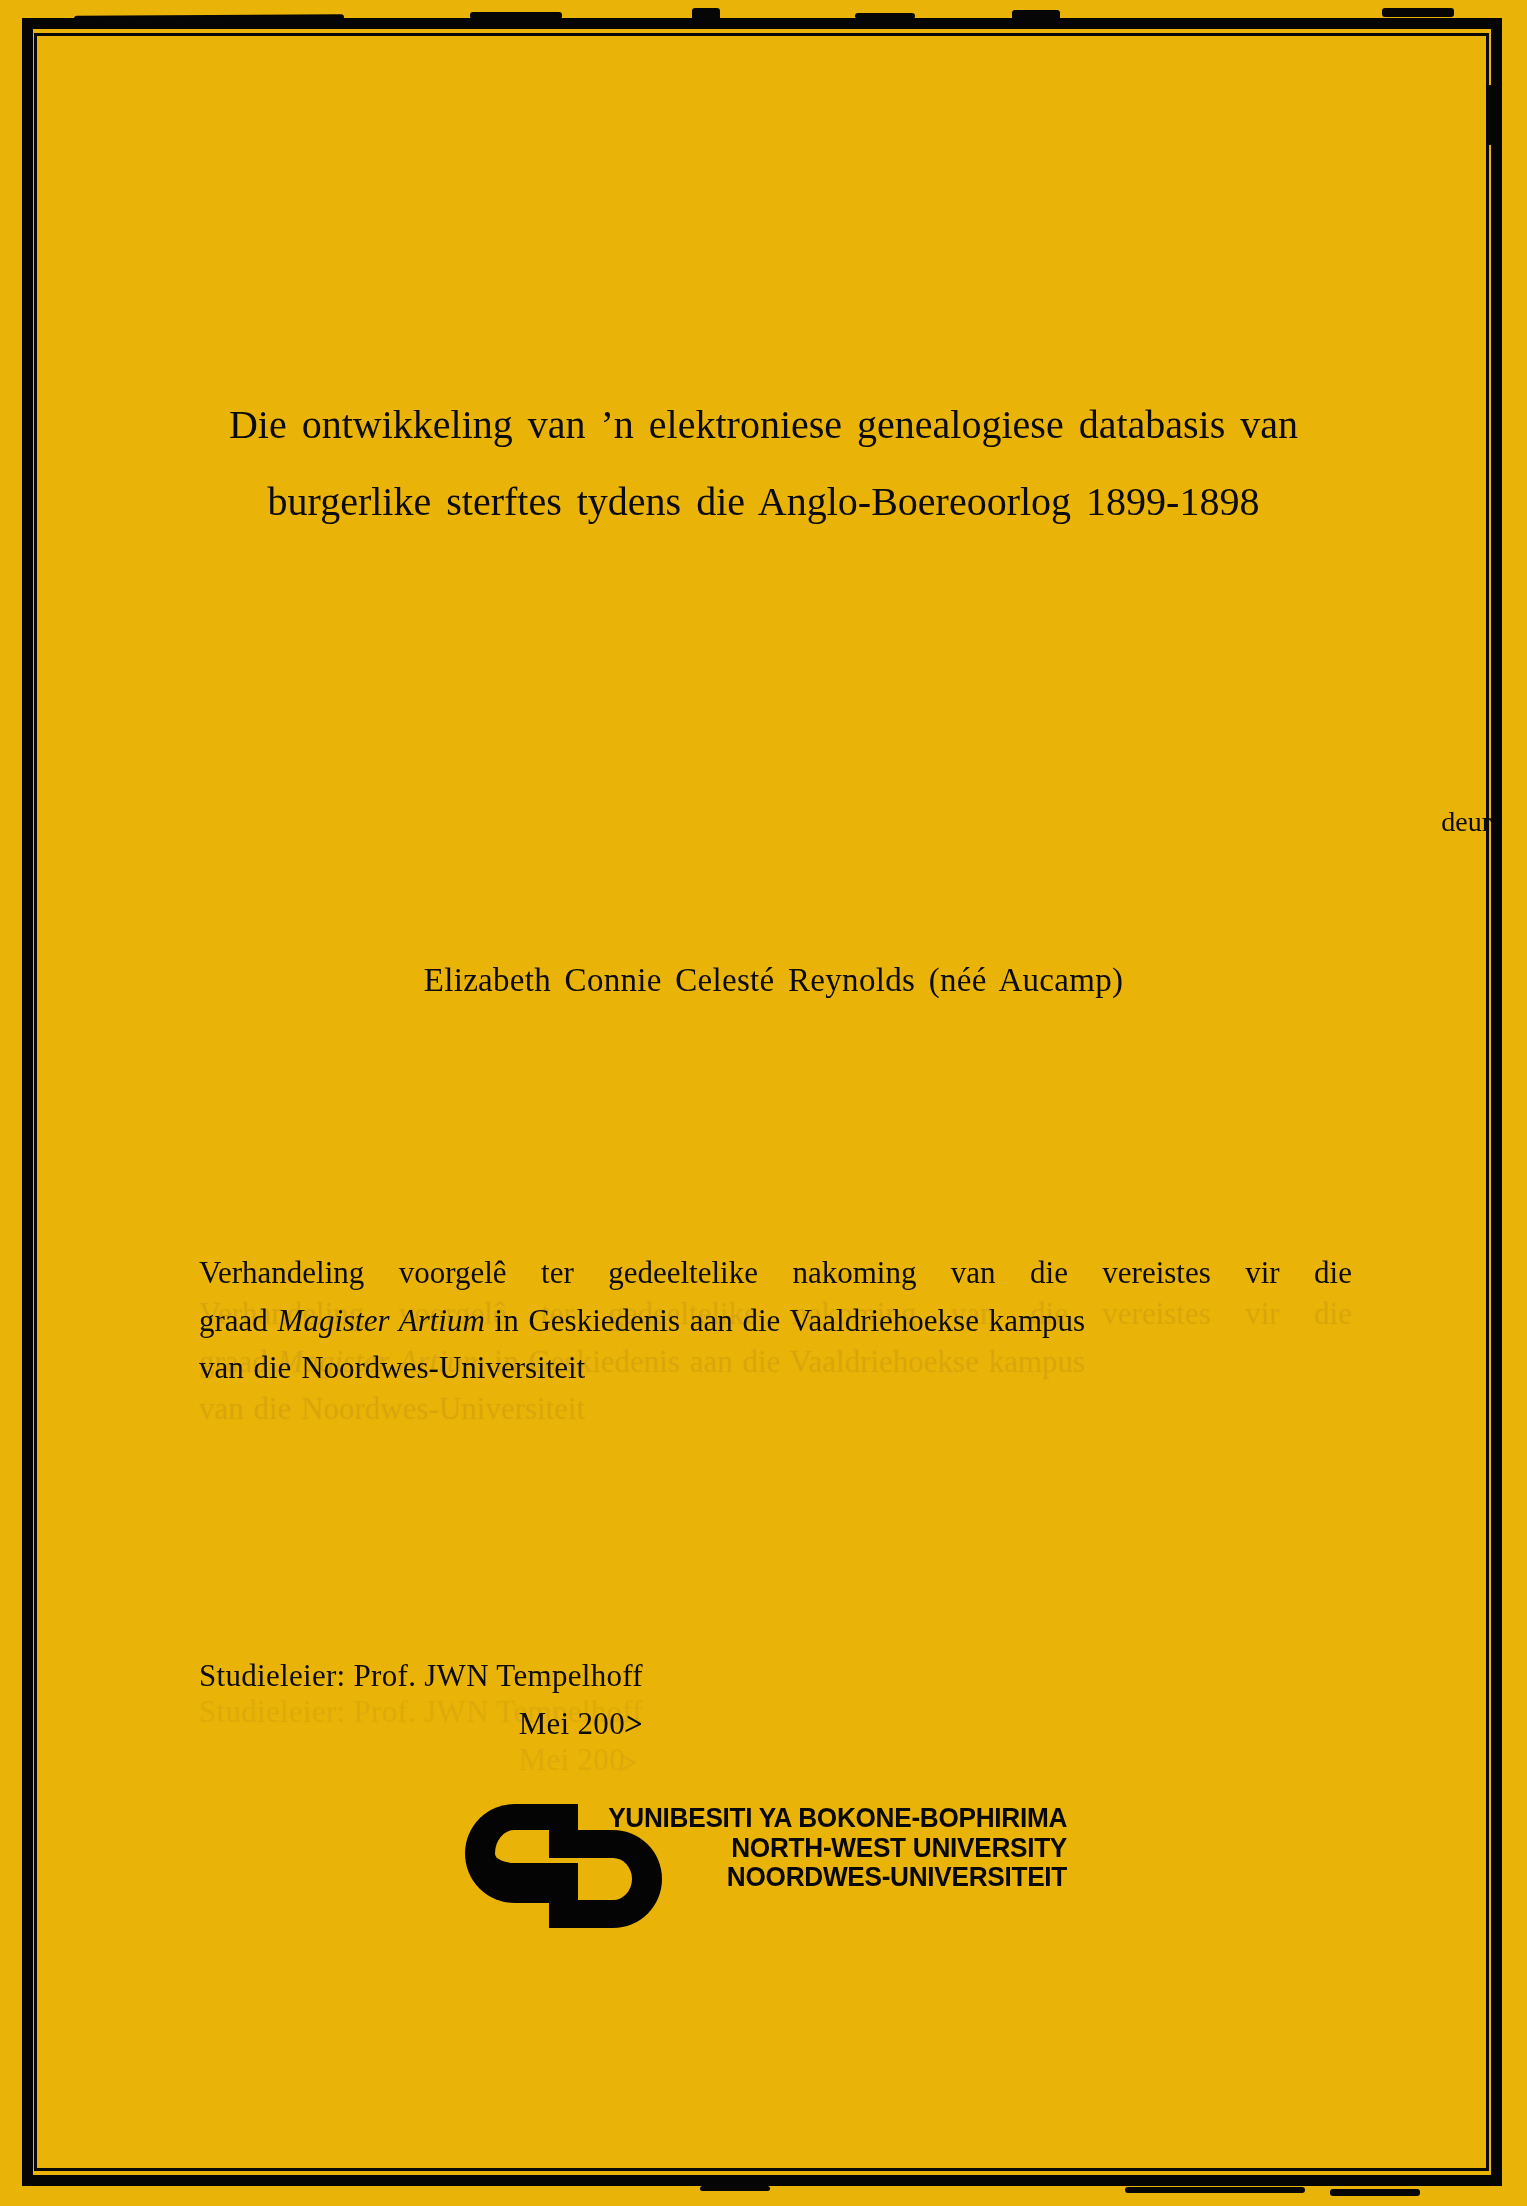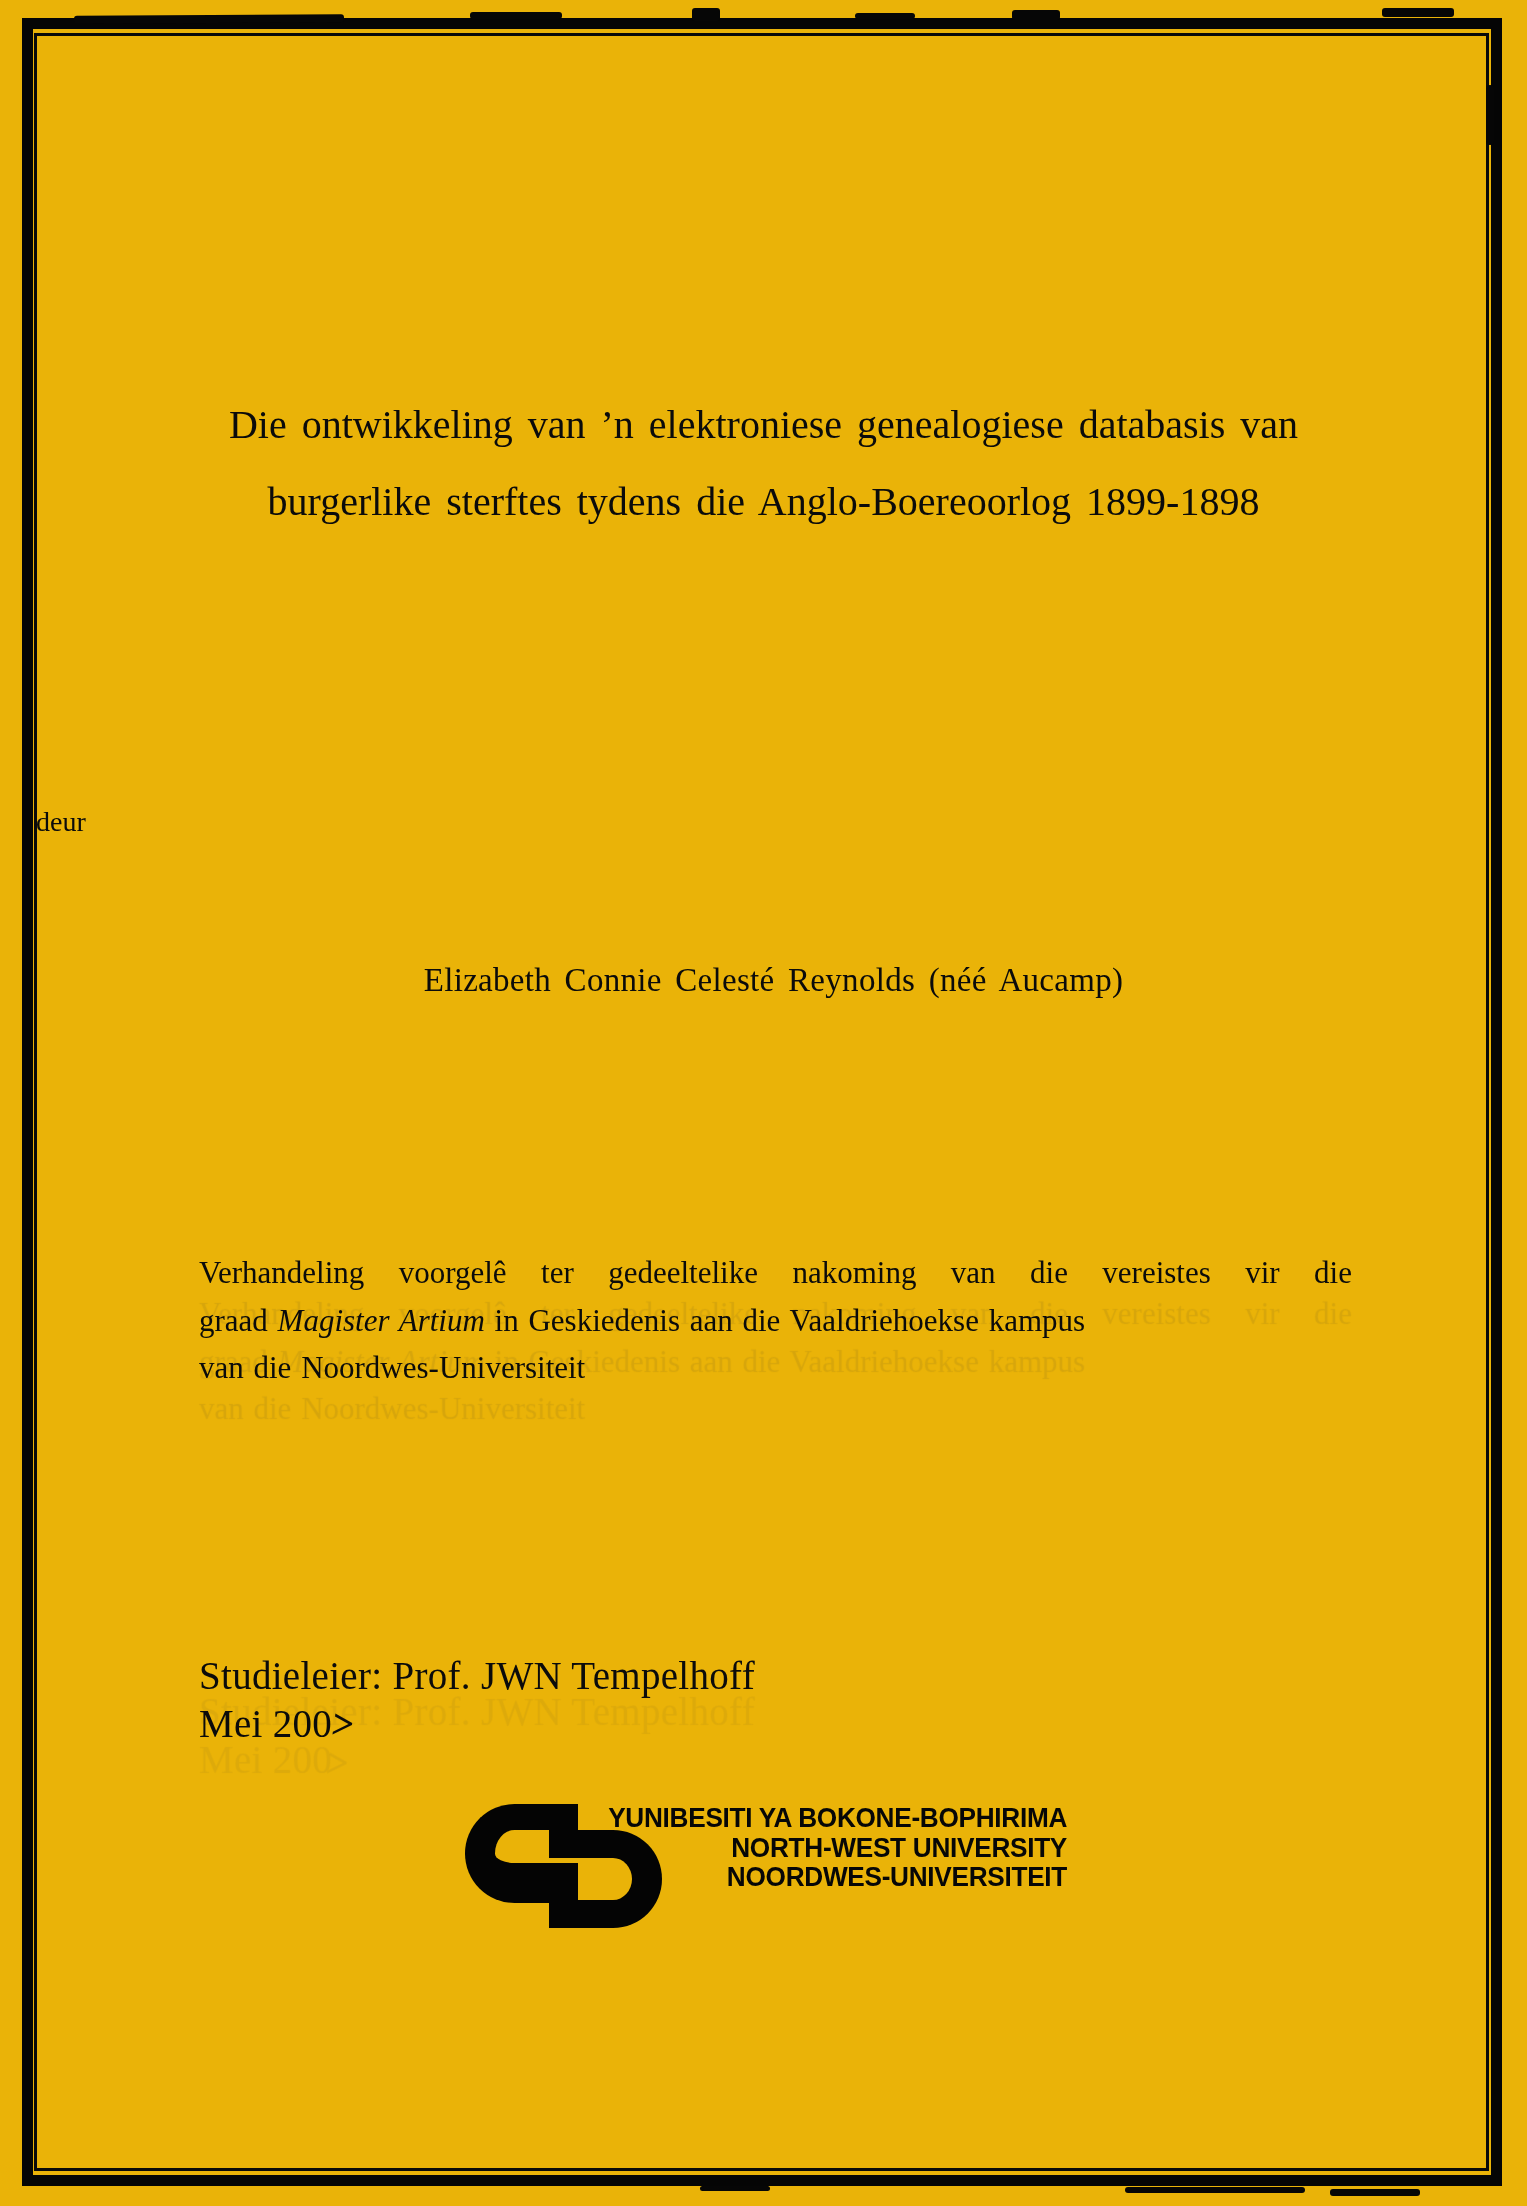--- a/index.html
+++ b/index.html
@@ -18,34 +18,34 @@
   .a4{left:855px;top:13px;width:60px;height:6px;}
   .a5{left:1012px;top:10px;width:48px;height:10px;}
   .a6{left:1382px;top:8px;width:72px;height:9px;}
   .b1{left:700px;top:2186px;width:70px;height:5px;}
   .b2{left:1125px;top:2187px;width:180px;height:6px;}
   .b3{left:1330px;top:2189px;width:90px;height:7px;}
   .r1{left:1486px;top:85px;width:8px;height:60px;border-radius:4px;}
 
   .title{position:absolute;left:40px;right:40px;top:386px;text-align:center;
          font-size:40px;line-height:77px;word-spacing:5px;}
-  .byline-label{position:absolute;left:36px;right:36px;top:808px;text-align:left;
+  .byline-label{position:absolute;left:36px;right:36px;top:808px;text-align:right;
          font-size:28px;line-height:28px;}
   .author{position:absolute;left:36px;right:16px;top:960px;text-align:center;
          font-size:33px;line-height:40px;letter-spacing:.3px;word-spacing:5px;}
 
   .statement{position:absolute;left:199px;width:1153px;top:1237px;
          font-size:31px;line-height:47.5px;word-spacing:2px;
          text-shadow:0 41px 1px rgba(50,50,50,.10);margin-top:12px;}
   .statement .just{text-align:justify;text-align-last:justify;}
   .statement em{font-style:italic;}
 
   .supervisor-block{position:absolute;left:199px;top:1652px;
-         font-size:39px;line-height:48px;letter-spacing:.3px;
-         text-shadow:0 36px 1px rgba(50,50,50,.07);}
+         font-size:31px;line-height:48px;letter-spacing:.3px;
+         text-shadow:0 36px 1px rgba(50,50,50,.07);text-align:right;}
   .date-glyph{font-weight:bold;display:inline-block;transform:skewX(-8deg) scaleY(1.08);}
 
   
   .logo-mark{position:absolute;left:465px;top:1804px;width:200px;height:130px;}
   .link{position:absolute;box-sizing:border-box;border-style:solid;border-color:#040404;}
   .link-left{left:0;top:0;width:113px;height:99px;
          border-width:26px 0 40px 30px;border-radius:52px 0 0 52px;}
   .link-right{left:84px;top:26px;width:113px;height:98px;
          border-width:28px 30px 28px 0;border-radius:0 52px 52px 0;}
   .logo-text{position:absolute;right:460px;top:1804px;text-align:right;

